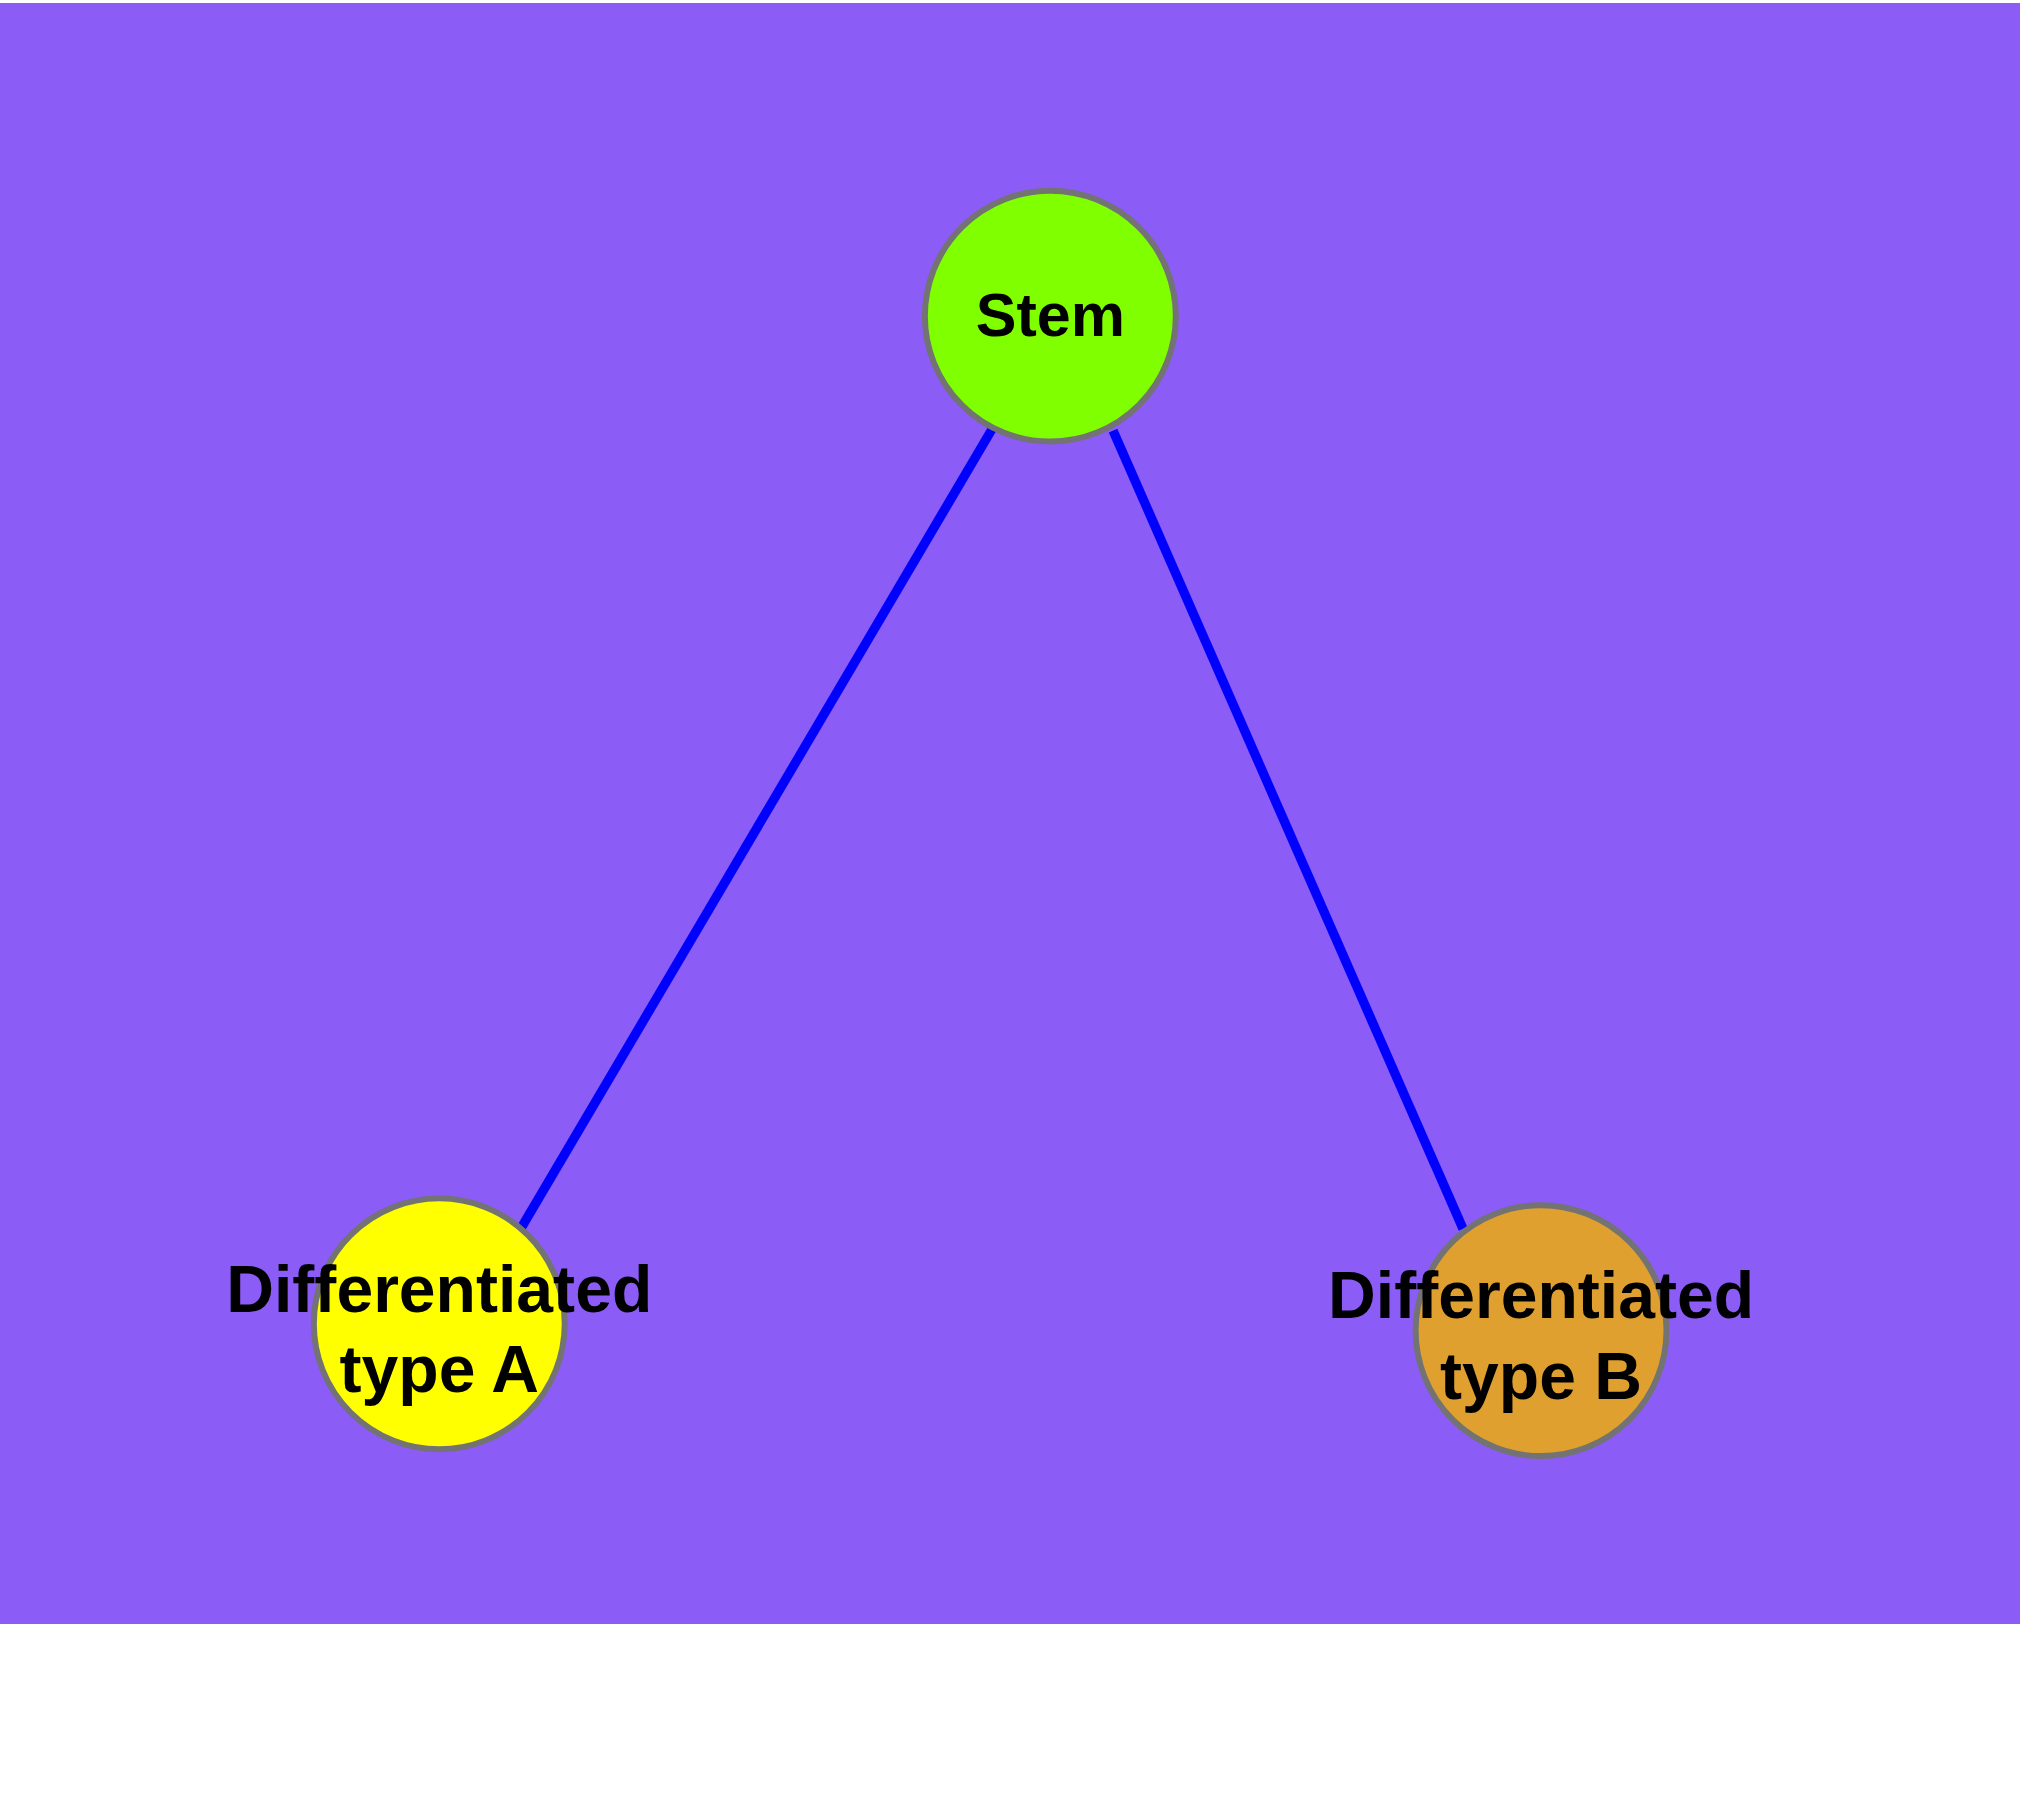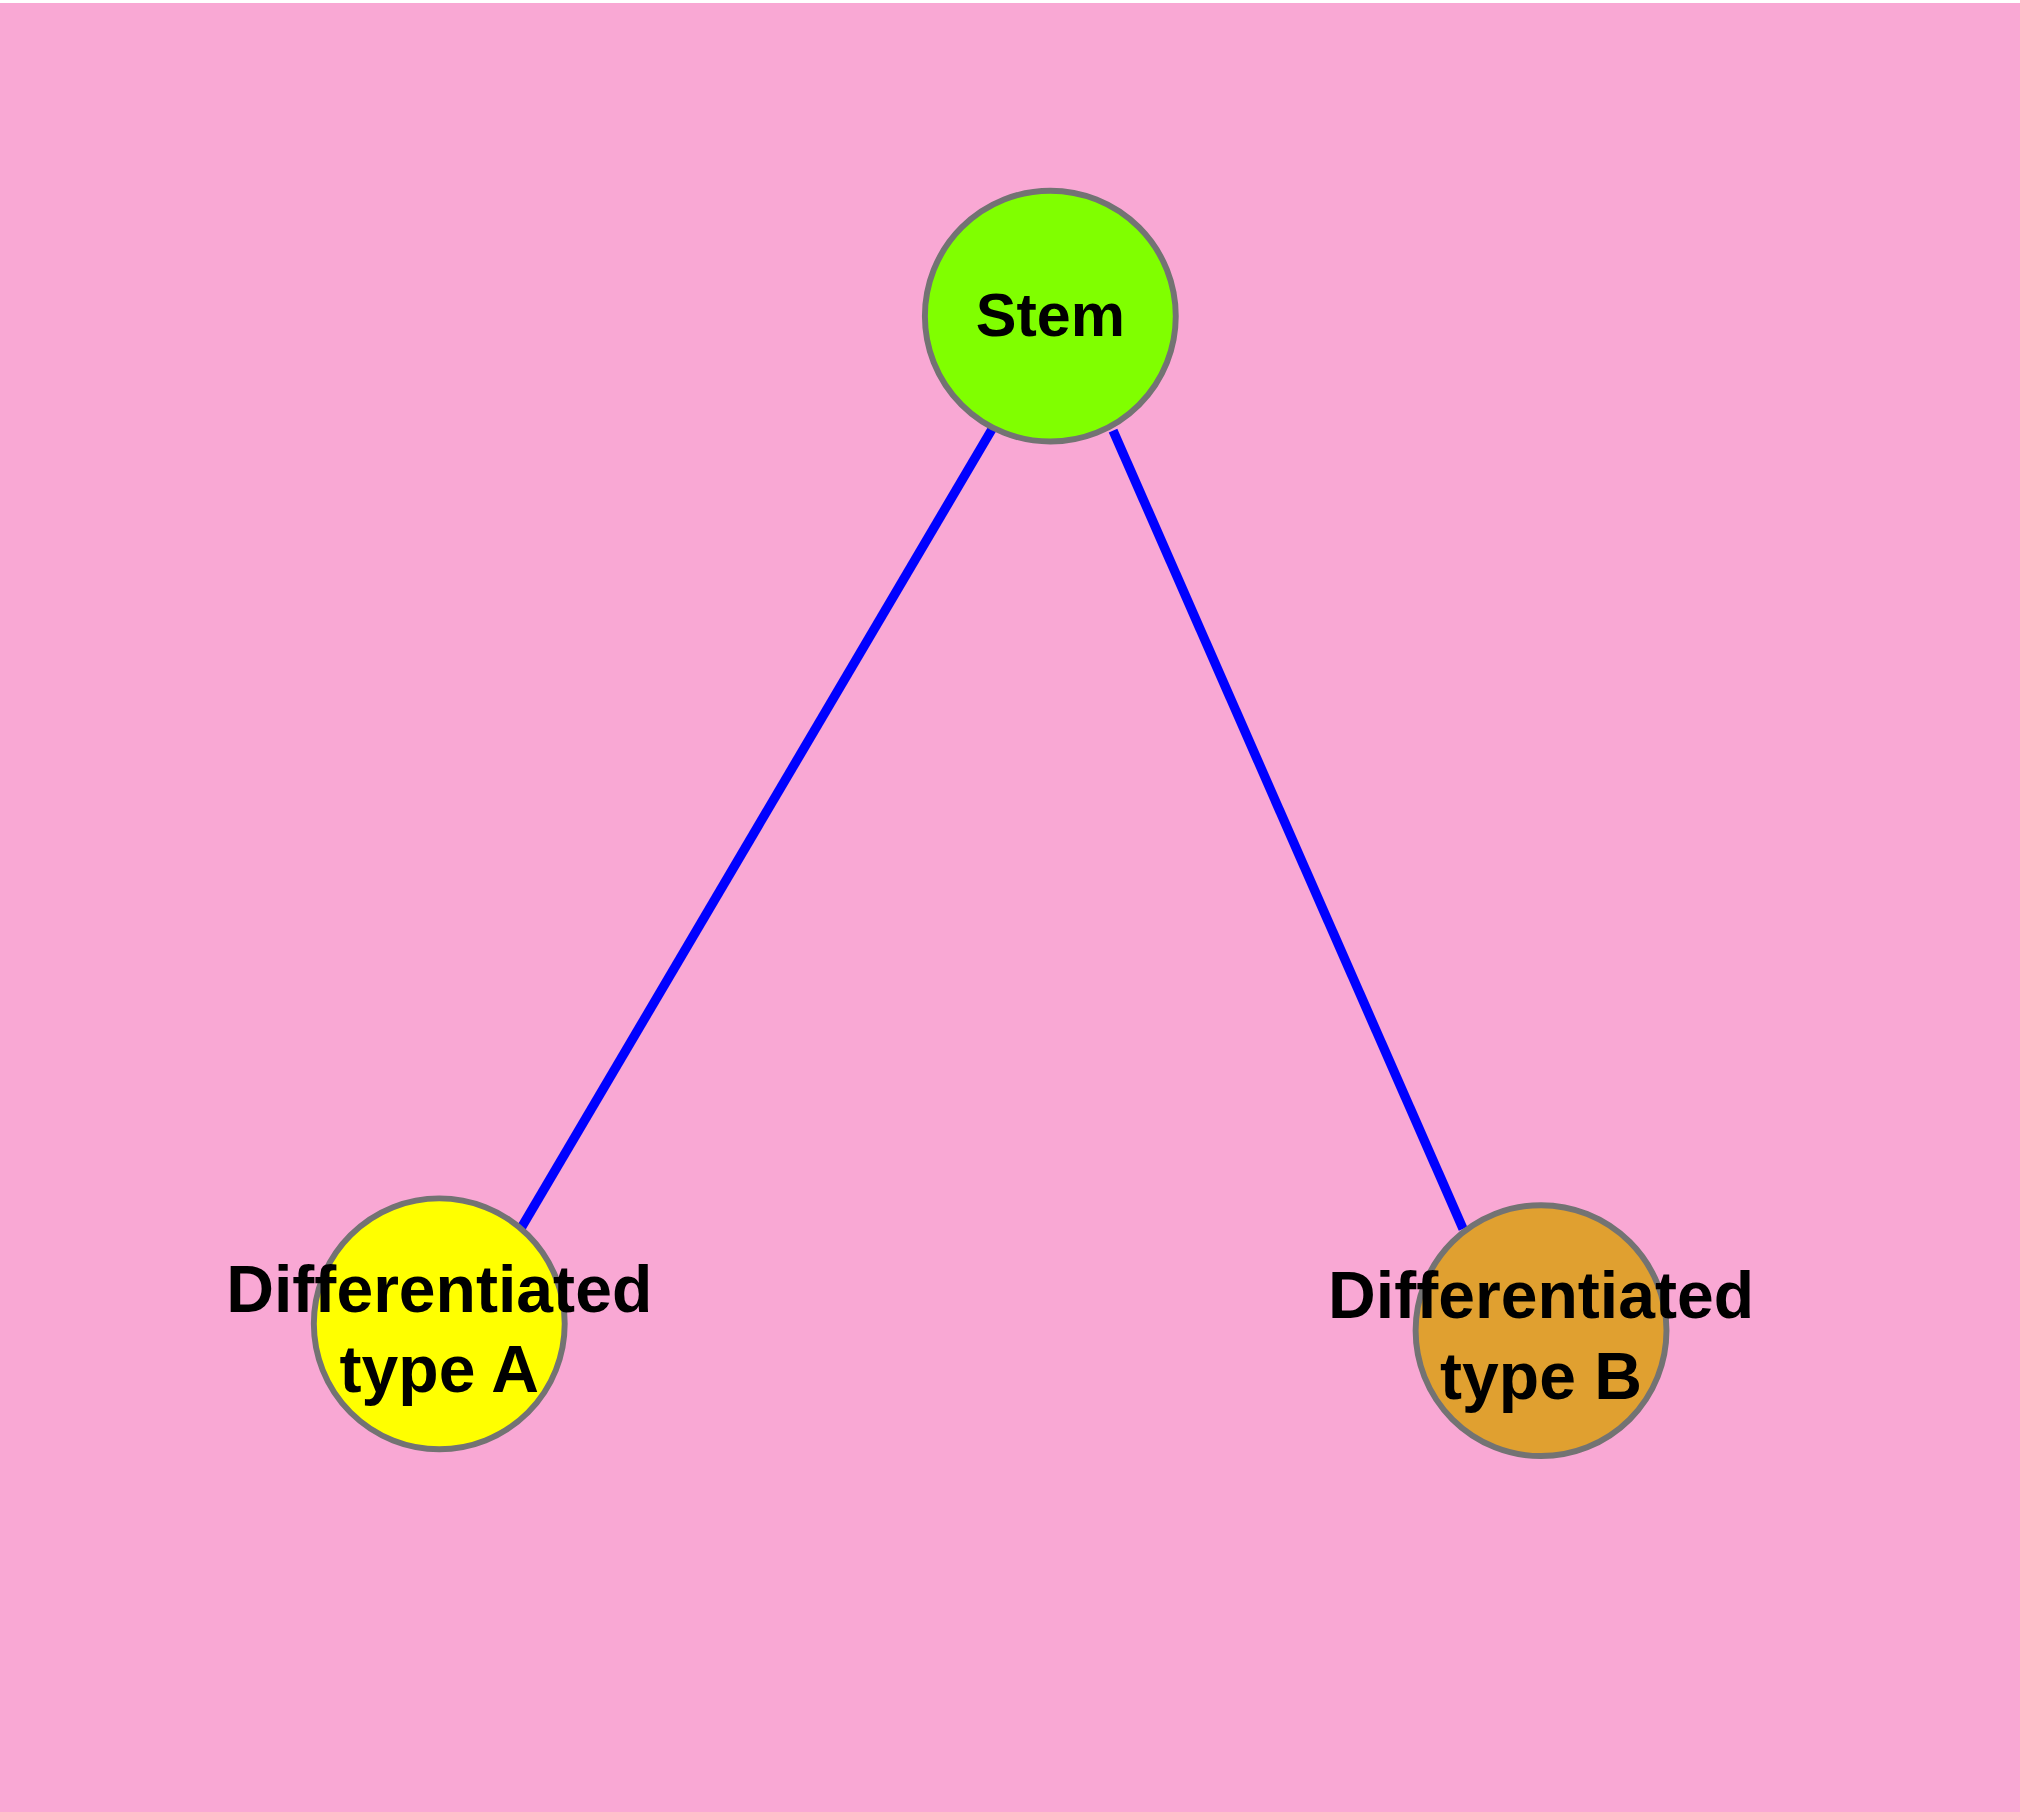--- a/index.html
+++ b/index.html
@@ -41,21 +41,21 @@
     fill: #000000;
     text-anchor: middle;
     dominant-baseline: middle;
   }
   .node-label-lg { font-size: 72px; }
   .node-label-md { font-size: 78px; }
 </style>
 </head>
 <body style="width: 2021px; height: 1812px;">
 
-<div id="canvas" style="background: #f9a8d4; width: 2021px; height: 1812px;">
+<div id="canvas" style="background: #8b5cf6; width: 2021px; height: 1624px;">
   <svg id="graph" viewBox="0 0 2384 2138" xmlns="http://www.w3.org/2000/svg">
 
     <g>
       <line x1="1171" y1="505" x2="614" y2="1450" stroke="#0000ff" stroke-width="11" stroke-linecap="butt"></line>
       <line x1="1313" y1="508" x2="1726" y2="1450" stroke="#0000ff" stroke-width="11" stroke-linecap="butt"></line>
     </g>
 
     <g>
       <circle cx="1239" cy="373" r="148" fill="#80ff00" stroke="#737373" stroke-width="7"></circle>
       <text class="node-label node-label-lg" x="1239" y="378">Stem</text>

